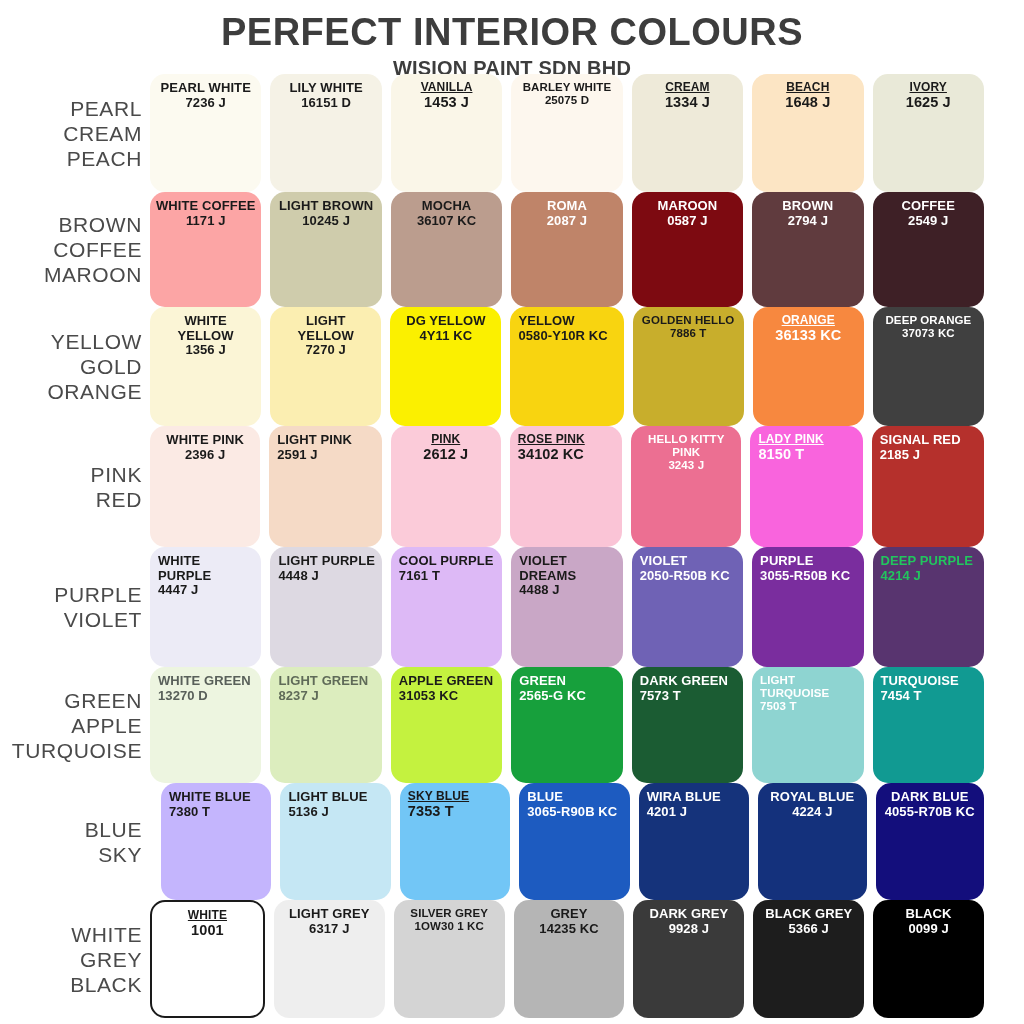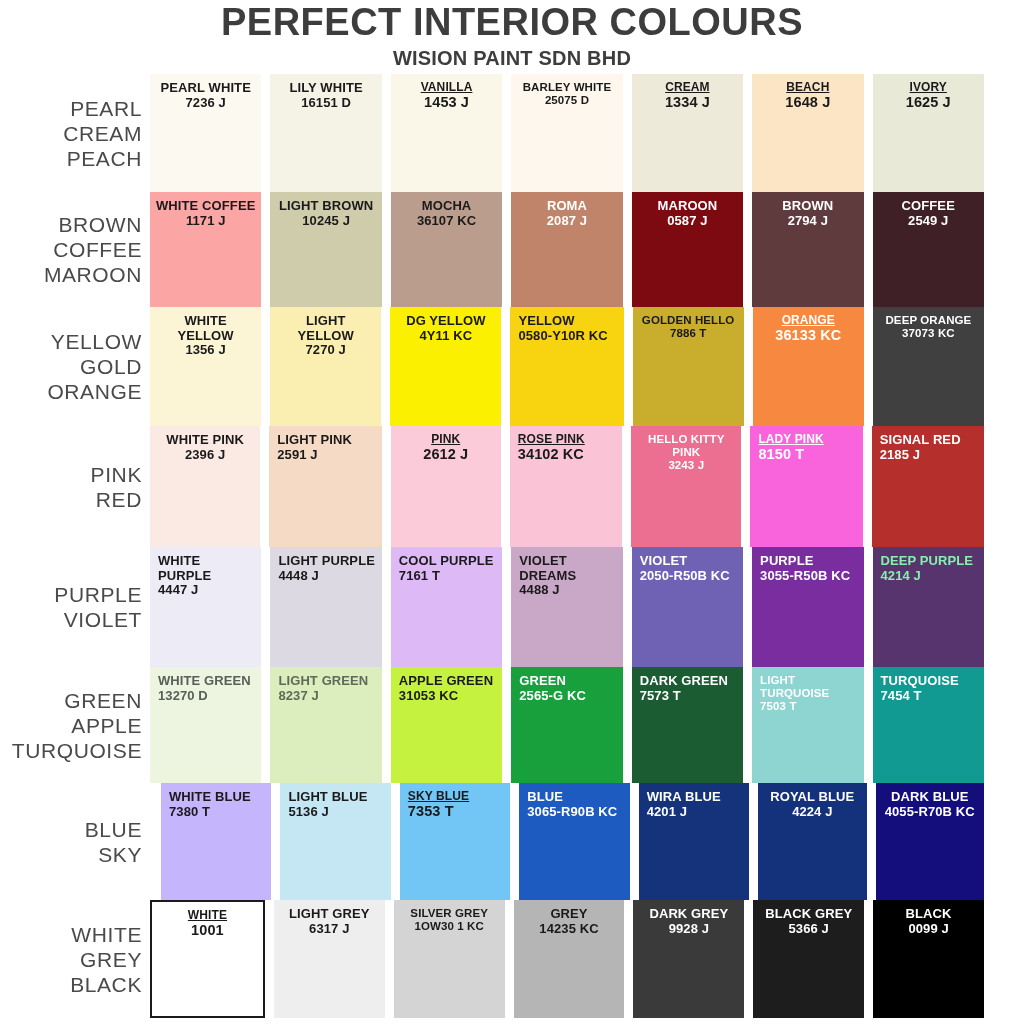--- a/index.html
+++ b/index.html
@@ -17,21 +17,21 @@
   #page {
     position: relative;
     width: 1024px;
     height: 1024px;
     background: #ffffff;
   }
 
   
   .header {
     text-align: center;
-    padding-top: 2px;
+    padding-top: 12px;
   }
   .title {
     font-size: 38px;
     font-weight: bold;
     letter-spacing: 0.5px;
     color: #3d3d3d;
     line-height: 40px;
     margin: 0;
     font-family: "Liberation Sans", sans-serif;
   }
@@ -81,20 +81,21 @@
     gap: 9px;
     padding-right: 40px;
     box-sizing: border-box;
   }
   .swatch {
     flex: 1 1 0;
     position: relative;
     box-sizing: border-box;
     padding: 7px 6px 0 8px;
     overflow: hidden;
+    border-radius: 15px;
   }
   .sw-name {
     display: block;
     font-weight: bold;
     line-height: 1.12;
     letter-spacing: 0.1px;
   }
   .sw-code {
     display: block;
     font-weight: bold;
@@ -296,21 +297,21 @@
             <span class="sw-code">4488 J</span>
           </div>
           <div class="swatch t-md a-left" style="background: rgb(111, 98, 181); color: rgb(255, 255, 255);">
             <span class="sw-name">VIOLET</span>
             <span class="sw-code">2050-R50B KC</span>
           </div>
           <div class="swatch t-md a-left" style="background: rgb(122, 45, 158); color: rgb(255, 255, 255);">
             <span class="sw-name">PURPLE</span>
             <span class="sw-code">3055-R50B KC</span>
           </div>
-          <div class="swatch t-md a-left" style="background: rgb(88, 52, 111); color: #86efac;">
+          <div class="swatch t-md a-left" style="background: rgb(88, 52, 111); color: #22c55e;">
             <span class="sw-name">DEEP PURPLE</span>
             <span class="sw-code">4214 J</span>
           </div>
         </div>
       </div>
       <div class="row" style="height: 116px;">
         <div class="rowlabel">
           <span>GREEN</span>
           <span>APPLE</span>
           <span>TURQUOISE</span>

